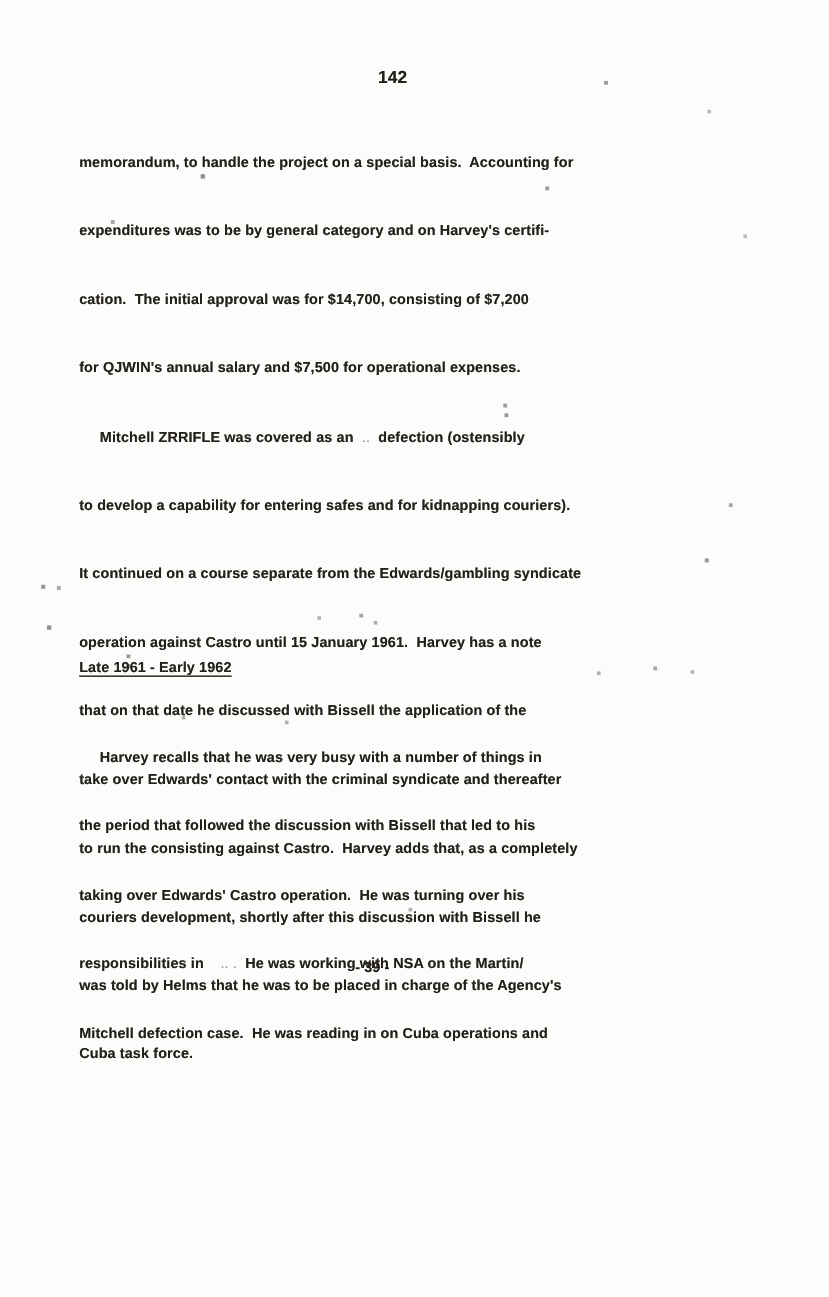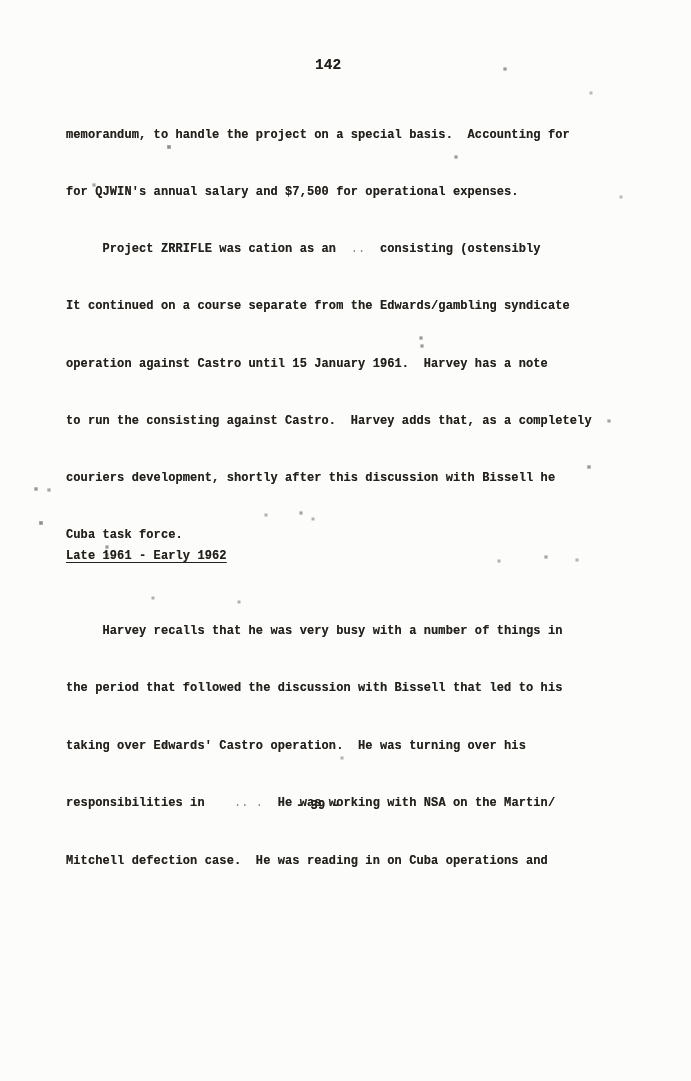--- a/index.html
+++ b/index.html
@@ -6,21 +6,21 @@
     margin: 0;
     padding: 0;
     background: #fcfcfa;
   }
   .page {
     position: relative;
     width: 691px;
     height: 1081px;
     background: #fcfcfa;
     overflow: hidden;
-    font-family: Liberation Mono, monospace;
+    font-family: Liberation Sans, sans-serif;
     color: #24211d;
   }
   .typed {
     font-weight: 700;
     font-size: 12px;
     letter-spacing: 0.1px;
     white-space: pre;
     text-shadow: 0 0 0.5px rgba(30,25,20,0.55);
   }
   .page-number-top {
@@ -95,26 +95,32 @@
 </style>
 </head>
 <body>
 
 <div class="page">
 
   <div class="typed page-number-top">142</div>
 
   <div class="typed body-block-1">
     <div class="line">memorandum, to handle the project on a special basis.  Accounting for</div>
+    <div class="line">expenditures was to be by general category and on Harvey's certifi-</div>
+    <div class="line">cation.  The initial approval was for $14,700, consisting of $7,200</div>
     <div class="line">for QJWIN's annual salary and $7,500 for operational expenses.</div>
-    <div class="line"><span>     Project ZRRIFLE was cation as an</span><span class="redaction-marks">  ..  </span><span>consisting (ostensibly</span></div>
+    <div class="line"><span>     Mitchell ZRRIFLE was covered as an</span><span class="redaction-marks">  ..  </span><span>defection (ostensibly</span></div>
+    <div class="line">to develop a capability for entering safes and for kidnapping couriers).</div>
     <div class="line">It continued on a course separate from the Edwards/gambling syndicate</div>
     <div class="line">operation against Castro until 15 January 1961.  Harvey has a note</div>
+    <div class="line">that on that date he discussed with Bissell the application of the</div>
+    <div class="line">take over Edwards' contact with the criminal syndicate and thereafter</div>
     <div class="line">to run the consisting against Castro.  Harvey adds that, as a completely</div>
     <div class="line">couriers development, shortly after this discussion with Bissell he</div>
+    <div class="line">was told by Helms that he was to be placed in charge of the Agency's</div>
     <div class="line">Cuba task force.</div>
   </div>
 
   <div class="typed section-heading">Late 1961 - Early 1962</div>
 
   <div class="typed body-block-3">
     <div class="line">     Harvey recalls that he was very busy with a number of things in</div>
     <div class="line">the period that followed the discussion with Bissell that led to his</div>
     <div class="line">taking over Edwards' Castro operation.  He was turning over his</div>
     <div class="line"><span>responsibilities in</span><span class="redaction-marks">    .. .  </span><span>He was working with NSA on the Martin/</span></div>

